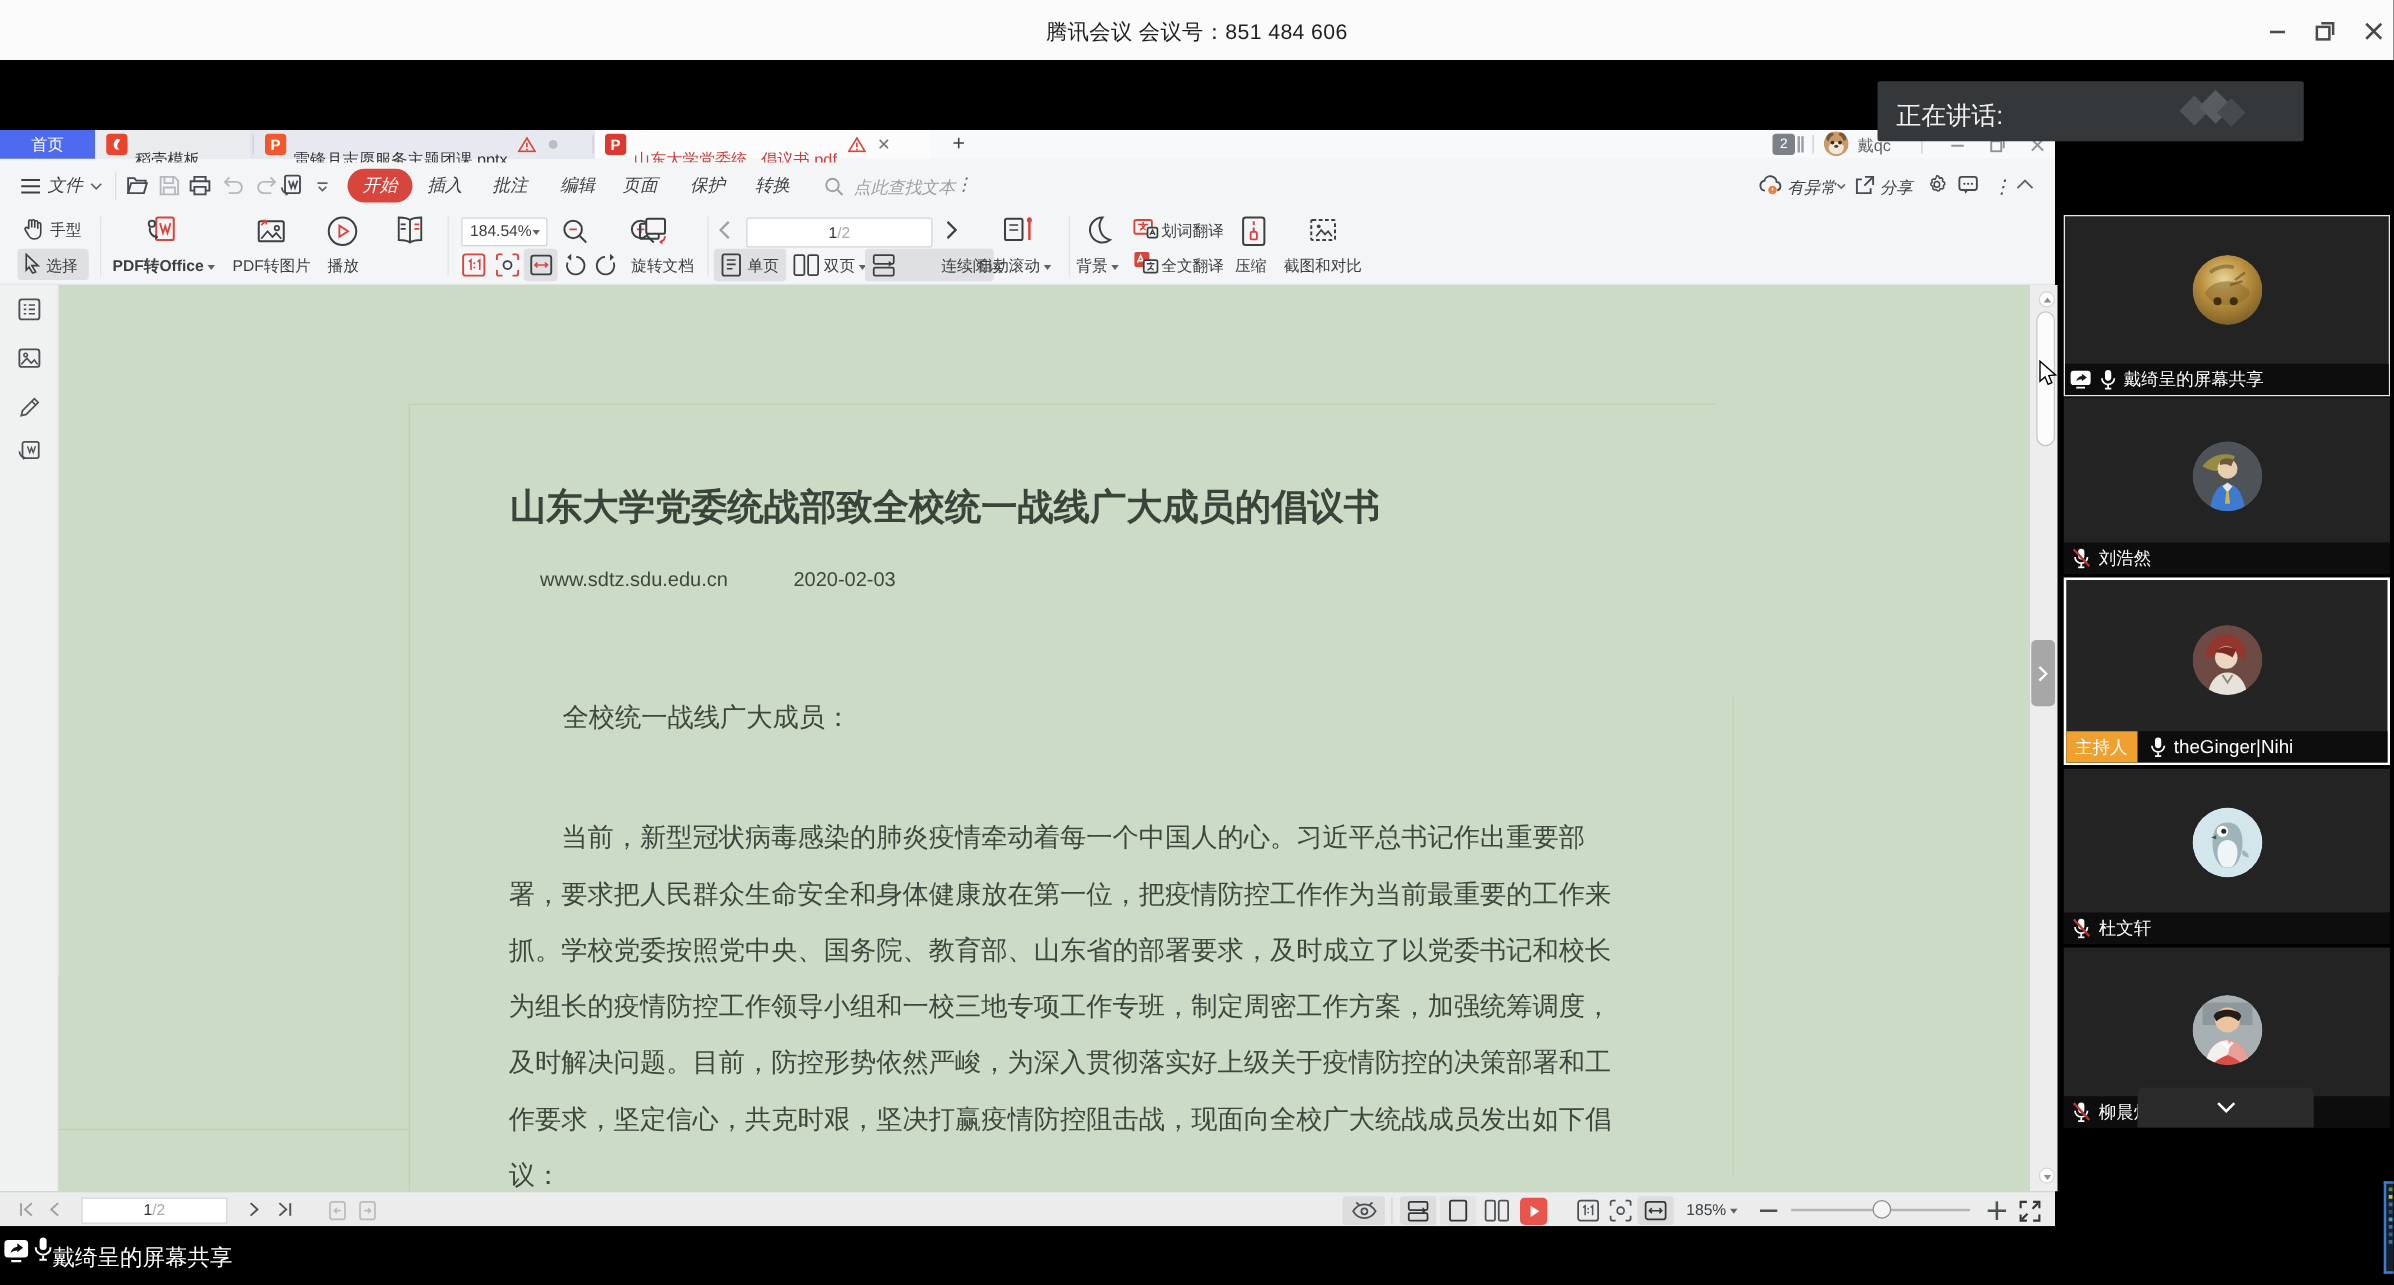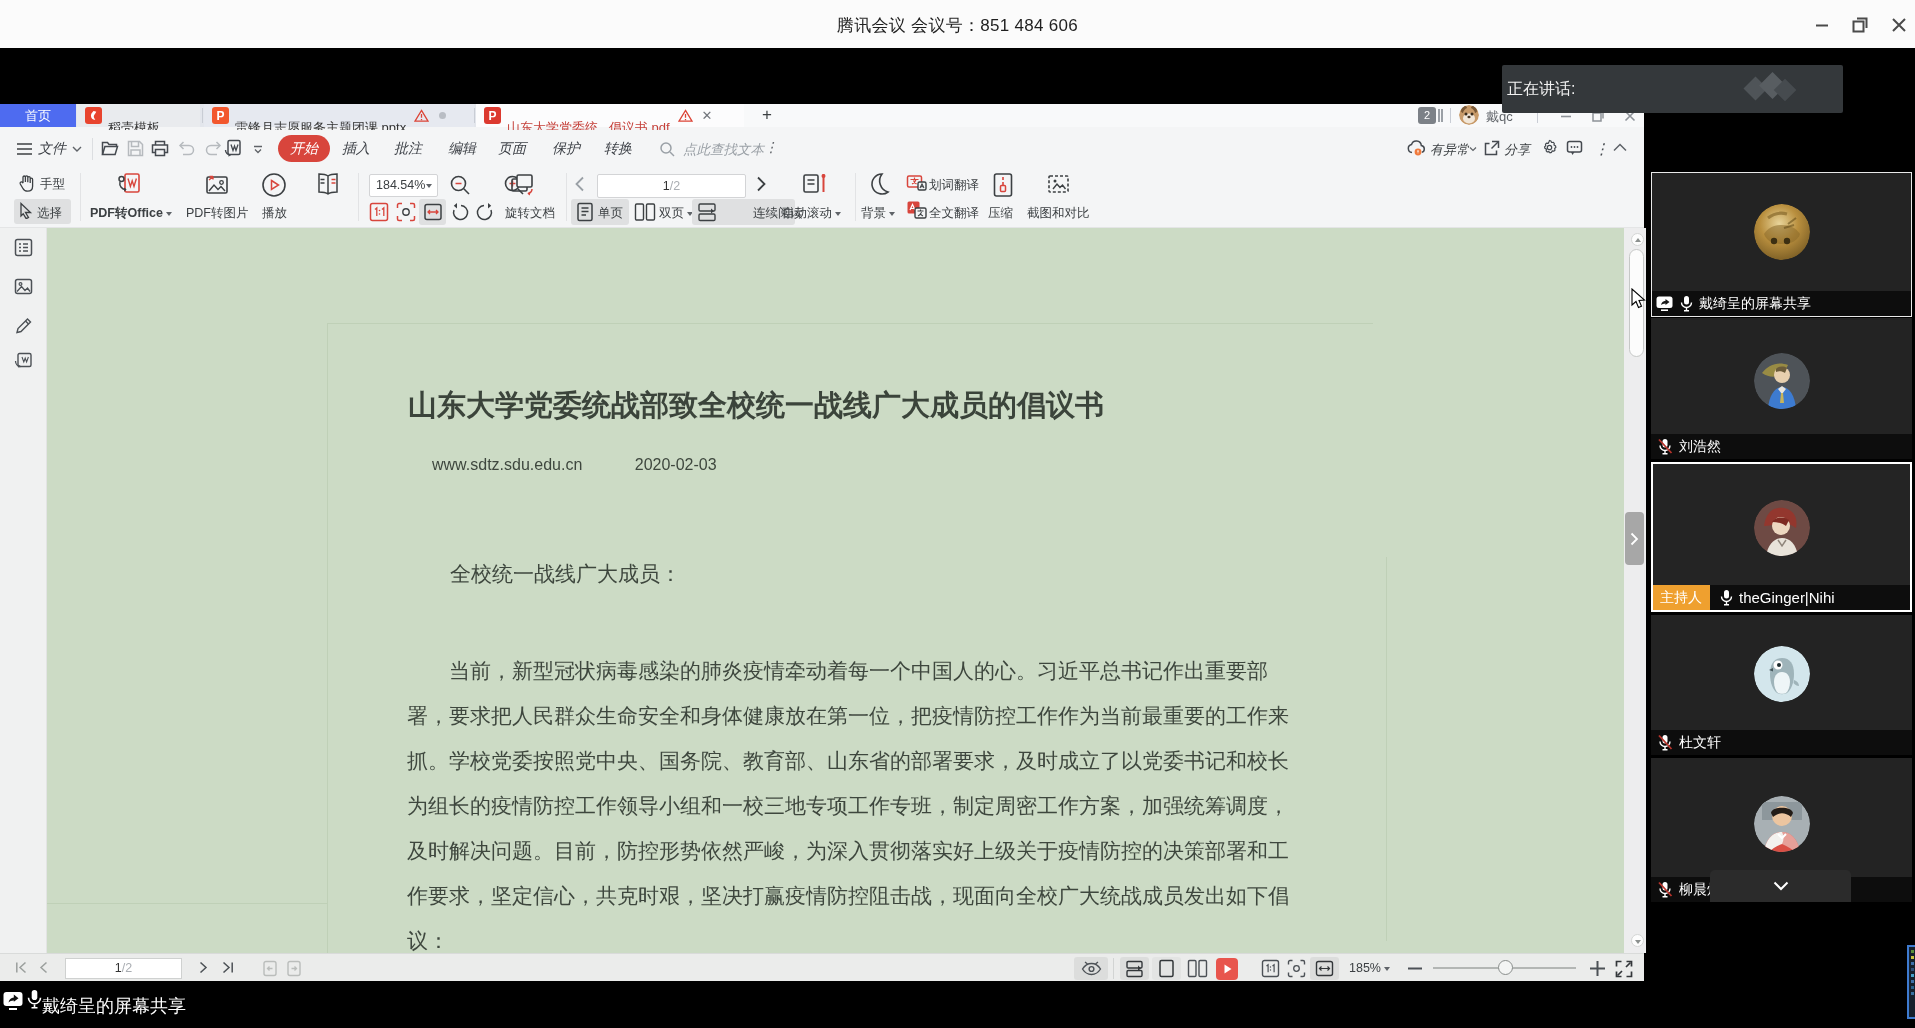--- a/index.html
+++ b/index.html
@@ -106,21 +106,21 @@
   .tile-label { position:absolute; left:0; bottom:0; width:100%; height:25px; background:rgba(8,8,8,0.82);
                 display:flex; align-items:center; color:#fff; font-size:14px; }
   .tile-label .nm { margin-left:6px; white-space:nowrap; overflow:hidden; }
   .avatar { position:absolute; left:50%; width:56px; height:56px; border-radius:50%; transform:translateX(-50%); overflow:hidden; }
   #host-badge { background:#efa02f; color:#fff; font-size:14px; height:25px; line-height:25px; padding:0 8px 0 7px; flex:0 0 auto; }
   #tile5-chevron { left:1710px; top:870px; width:141px; height:32px; background:#2b2b2b; border-radius:5px 5px 0 0;
                    display:flex; align-items:center; justify-content:center; }
 
   
   #speaking { left:1502px; top:65px; width:341px; height:48px; background:#34383b; border-radius:2px; }
-  #speaking-label { left:5px; top:14px; font-size:16px; color:#f2f2f2; }
+  #speaking-label { left:15px; top:14px; font-size:20px; color:#f2f2f2; }
 
   
   #share-banner { left:0; top:981px; width:1915px; height:47px; background:#000; }
   #share-banner-text { left:42px; top:13px; font-size:18px; color:#fff; }
 
   
   #corner-app { left:1907px; top:945px; width:8px; height:74px; background:#16202c; border:2px solid #3e7bd0; border-right:none; overflow:hidden; }
   #corner-app i { display:block; height:3px; margin:3px 1px 0 2px; }
 
   

